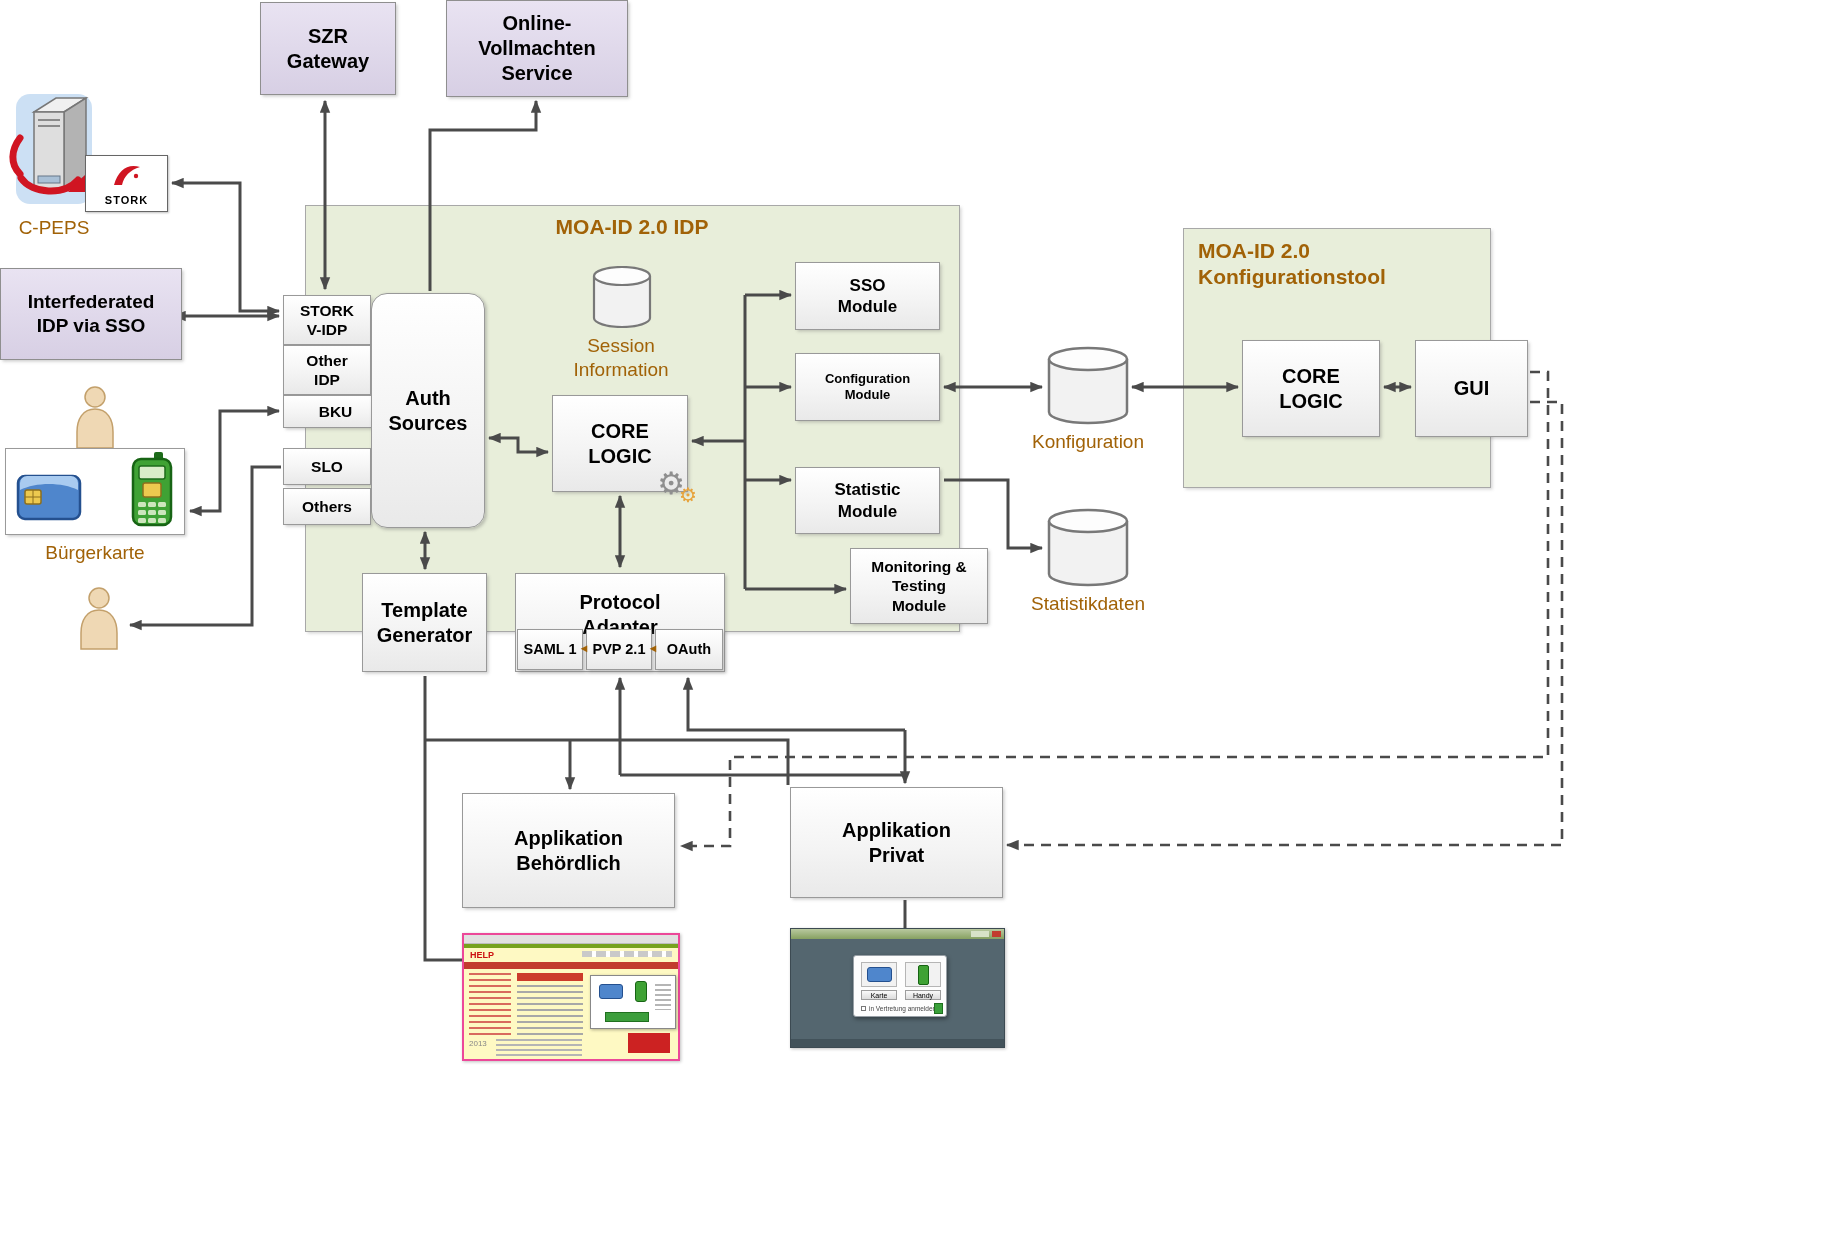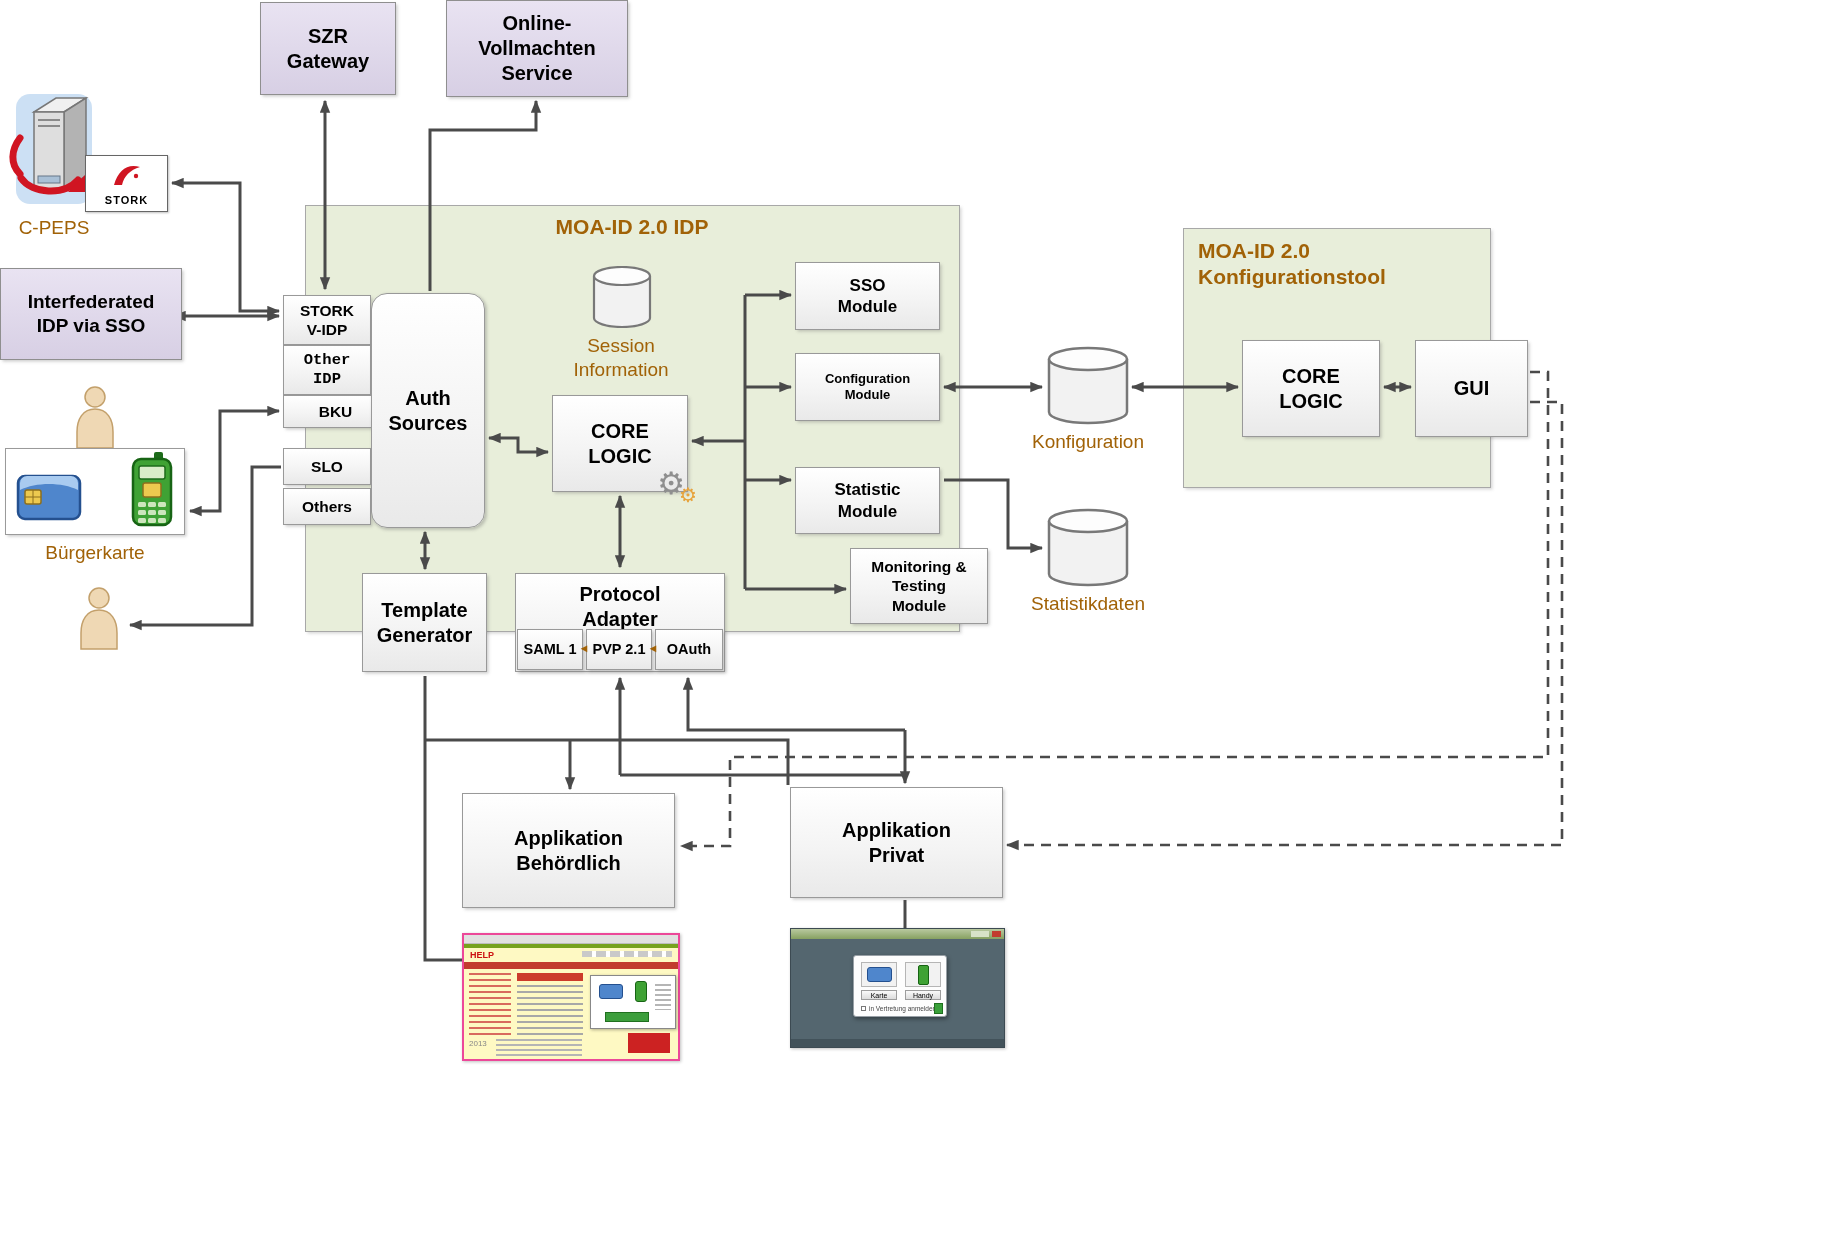--- a/index.html
+++ b/index.html
@@ -135,21 +135,21 @@
   </svg>
   <div class="lbl" style="left:5px;top:541px;width:180px;font-size:19px;">Bürgerkarte</div>
 
   <svg class="abs" style="left:76px;top:586px;" width="46" height="66" viewBox="0 0 46 64">
     <circle cx="23" cy="11" r="10" fill="#efd8b4" stroke="#c3a06b" stroke-width="1.5"></circle>
     <path d="M23,23 C11,23 5,33 5,46 L5,62 L41,62 L41,46 C41,33 35,23 23,23 Z" fill="#efd8b4" stroke="#c3a06b" stroke-width="1.5"></path>
   </svg>
 
   <div class="box" style="left:283px;top:295px;width:88px;height:50px;font-size:15.5px;">STORK
 V-IDP</div>
-  <div class="box" style="left:283px;top:345px;width:88px;height:50px;font-size:15.5px;font-family:Liberation Mono, monospace;">Other
+  <div class="box" style="left:283px;top:345px;width:88px;height:50px;font-size:15.5px;">Other
 IDP</div>
   <div class="box" style="left:283px;top:395px;width:105px;height:33px;font-size:15.5px;">BKU</div>
   <div class="box" style="left:283px;top:448px;width:88px;height:37px;font-size:15.5px;">SLO</div>
   <div class="box" style="left:283px;top:488px;width:88px;height:37px;font-size:15.5px;">Others</div>
 
   <div class="box" style="left:371px;top:293px;width:114px;height:235px;font-size:20px;border-radius:16px;">Auth
 Sources</div>
 
   <svg class="abs" style="left:592px;top:266px;" width="60" height="62" viewBox="0 0 60 62">
     <path d="M2,10 v42 a28,9 0 0 0 56,0 v-42" fill="#f2f2f2" stroke="#787878" stroke-width="2.2"></path>
@@ -170,21 +170,21 @@
   <div class="box" style="left:795px;top:353px;width:145px;height:68px;font-size:13px;">Configuration
 Module</div>
   <div class="box" style="left:795px;top:447px;width:145px;height:67px;font-size:17px;margin-top:20px;">Statistic
 Module</div>
   <div class="box" style="left:850px;top:548px;width:138px;height:76px;font-size:15.5px;">Monitoring &amp;
 Testing
 Module</div>
 
   <div class="box" style="left:362px;top:573px;width:125px;height:99px;font-size:20px;">Template
 Generator</div>
-  <div class="box" style="left:515px;top:573px;width:210px;height:99px;font-size:20px;align-items:flex-start;padding-top:8px;">
+  <div class="box" style="left:515px;top:573px;width:210px;height:99px;font-size:20px;align-items:flex-start;padding-top:16px;">
     <span>Protocol
 Adapter</span>
   </div>
   <div class="box" style="left:517px;top:629px;width:66px;height:41px;font-size:14.5px;">SAML 1</div>
   <div class="box" style="left:586px;top:629px;width:66px;height:41px;font-size:14.5px;">PVP 2.1</div>
   <div class="box" style="left:655px;top:629px;width:68px;height:41px;font-size:14.5px;">OAuth</div>
   <div class="lbl" style="left:577px;top:642px;width:14px;font-size:11px;">◄</div>
   <div class="lbl" style="left:646px;top:642px;width:14px;font-size:11px;">◄</div>
 
   <svg class="abs" style="left:1046px;top:346px;" width="84" height="80" viewBox="0 0 84 80">

